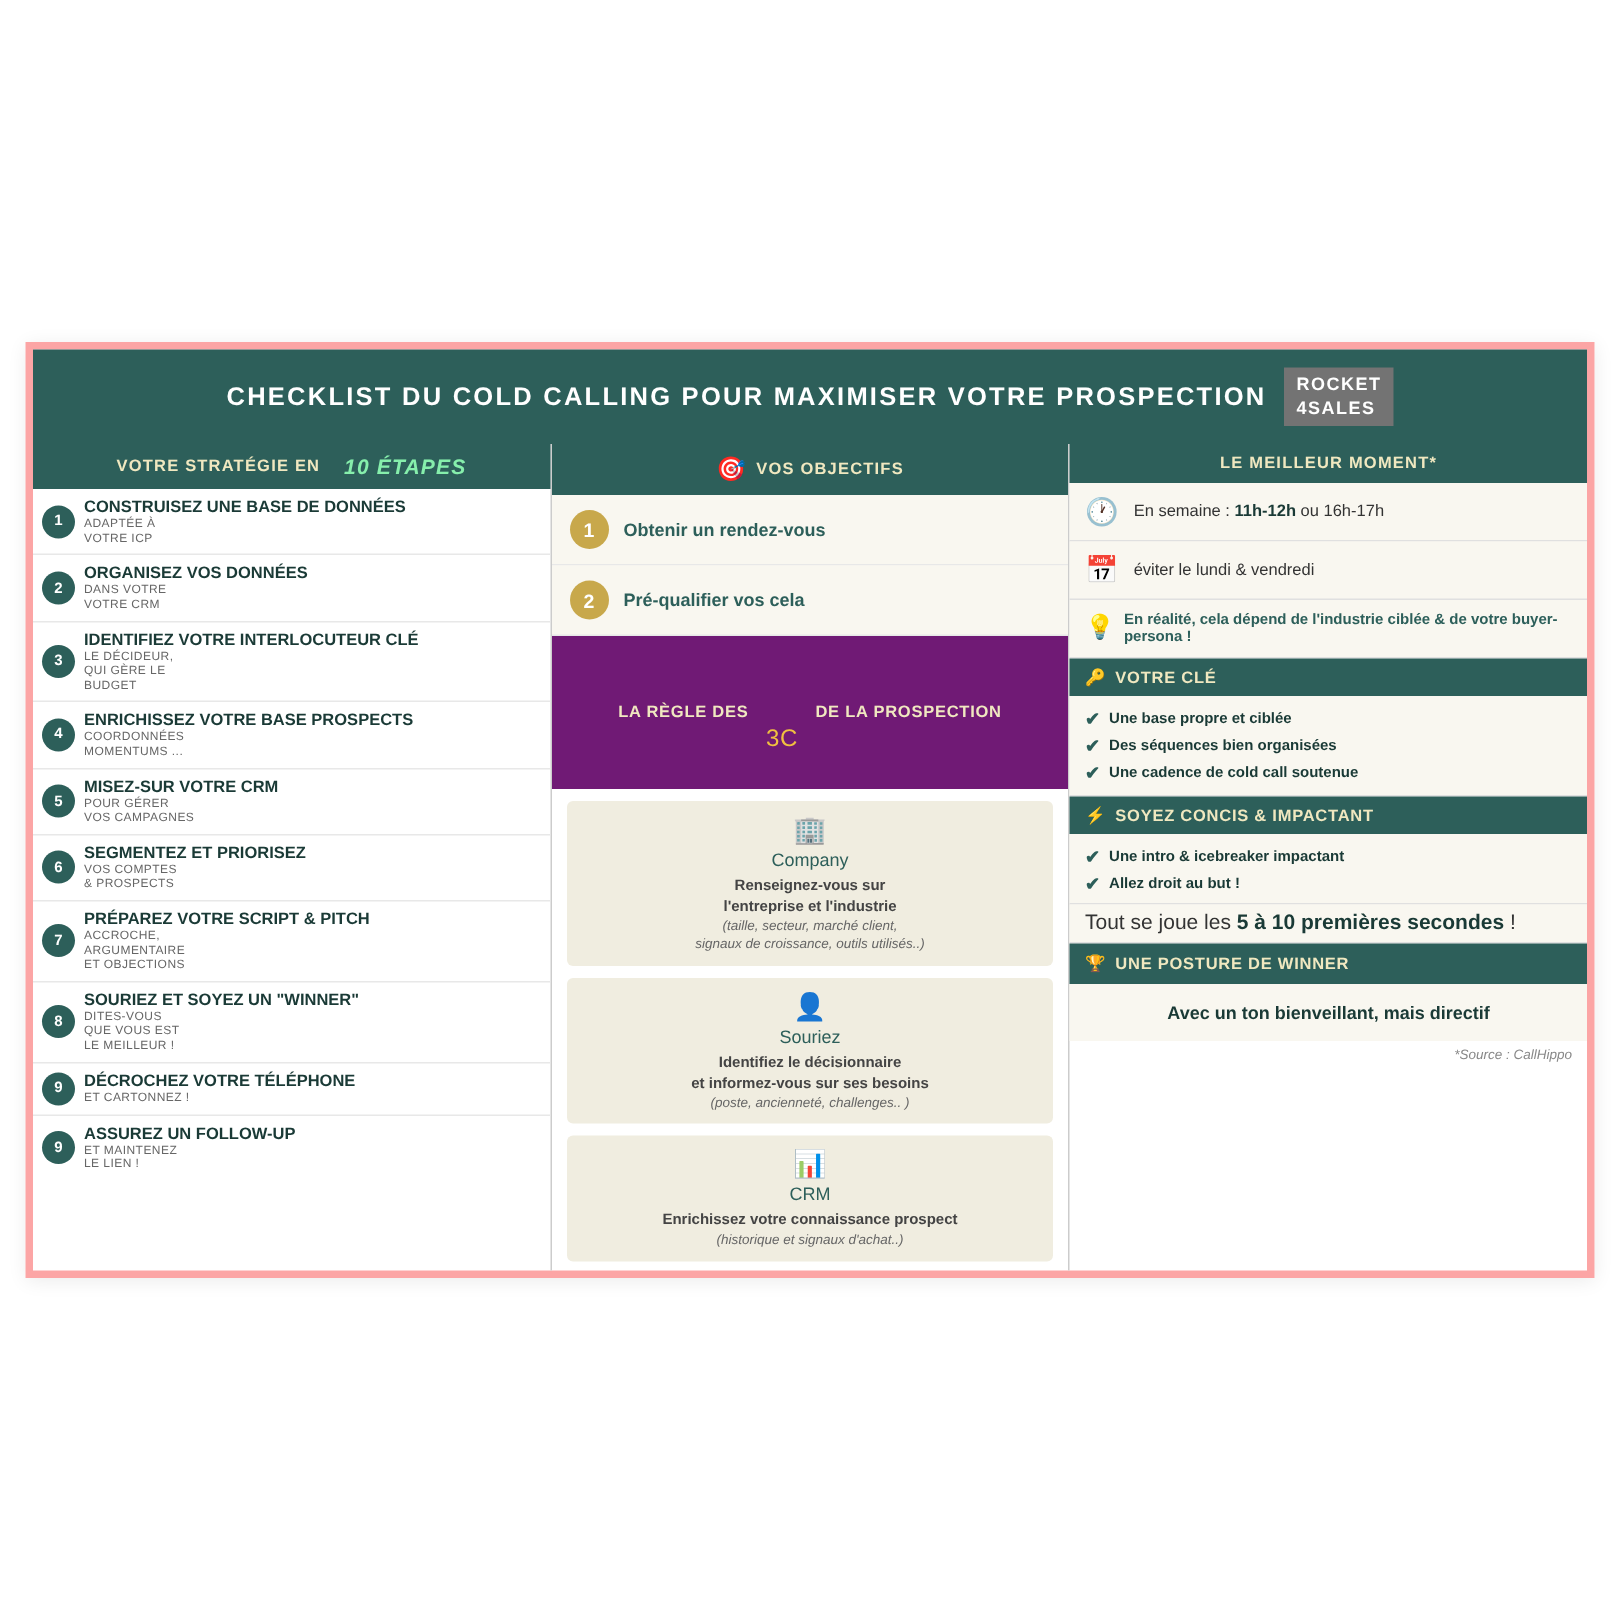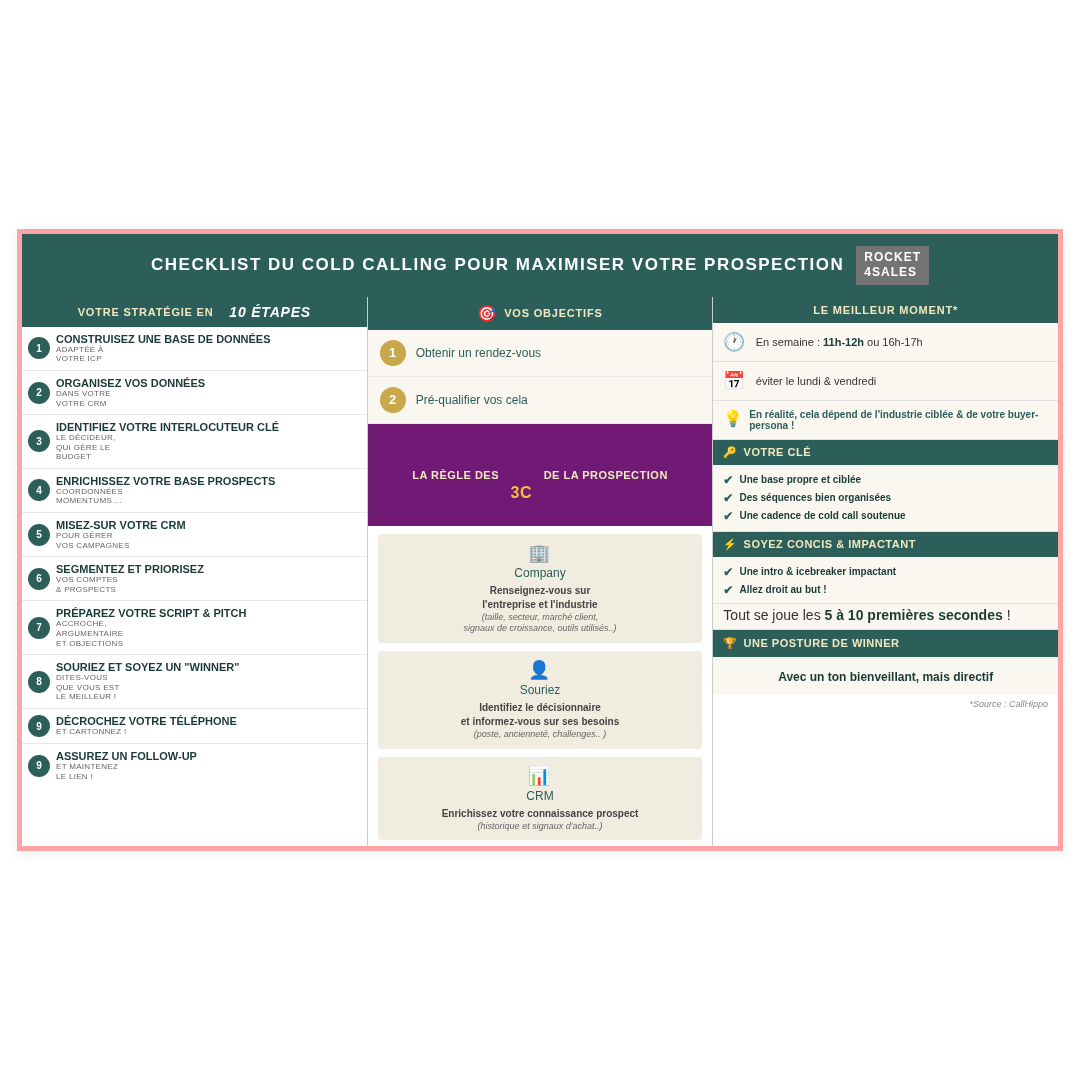--- a/index.html
+++ b/index.html
@@ -76,21 +76,21 @@
       text-align: center;
       padding: 7px 15px;
       text-transform: uppercase;
       letter-spacing: 0.8px;
       display: flex;
       align-items: center;
       justify-content: center;
       gap: 6px;
     }
     .col-header .highlight-yellow {
-      color: #ffffff;
+      color: #86efac;
       font-style: italic;
       font-size: 14px;
     }
 
     
     .step-item {
       display: flex;
       align-items: center;
       padding: 6px 8px 6px 6px;
       border-bottom: 1px solid #e8e8e8;
@@ -145,41 +145,41 @@
       display: flex;
       align-items: center;
       justify-content: center;
       font-size: 13px;
       font-weight: 900;
       flex-shrink: 0;
     }
     .obj-text {
       font-size: 12px;
       color: #2d5f5a;
-      font-weight: 400;
+      font-weight: 700;
     }
 
     .rule-header {
       background: #701a75;
       color: #f0e8c0;
       font-size: 11px;
       font-weight: 900;
       text-align: center;
       padding: 24px 8px;
       text-transform: uppercase;
       letter-spacing: 0.5px;
       display: flex;
       align-items: center;
       justify-content: center;
       gap: 4px;
     }
     .rule-header .rule-big {
       color: #f0c040;
       font-size: 16px;
-      font-weight: 700;
+      font-weight: 400;
       margin-top: 36px;
     }
 
     .rule-card {
       background: #f0ede0;
       margin: 8px 10px 6px;
       border-radius: 4px;
       padding: 8px 10px;
       text-align: center;
     }

